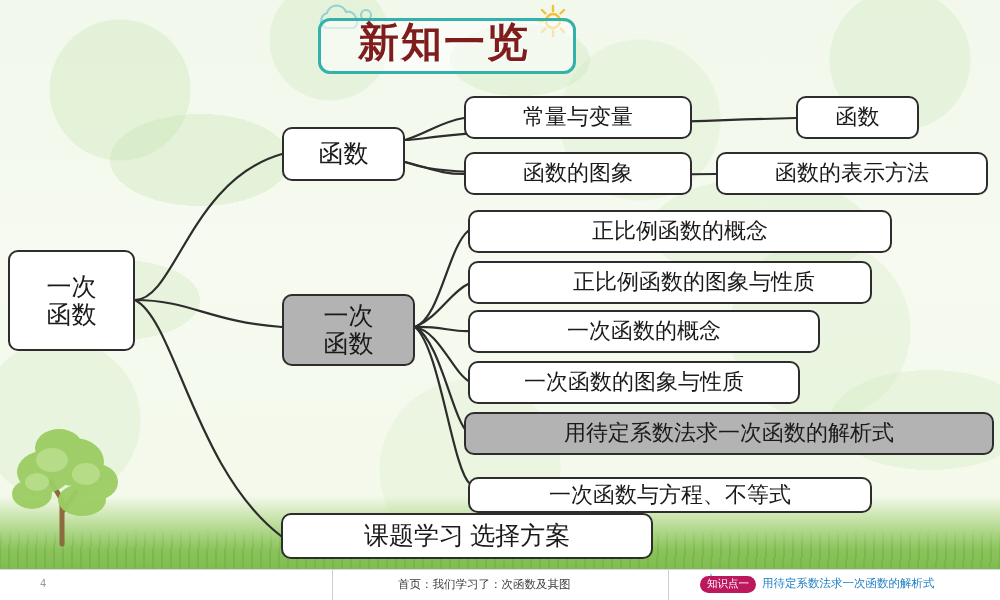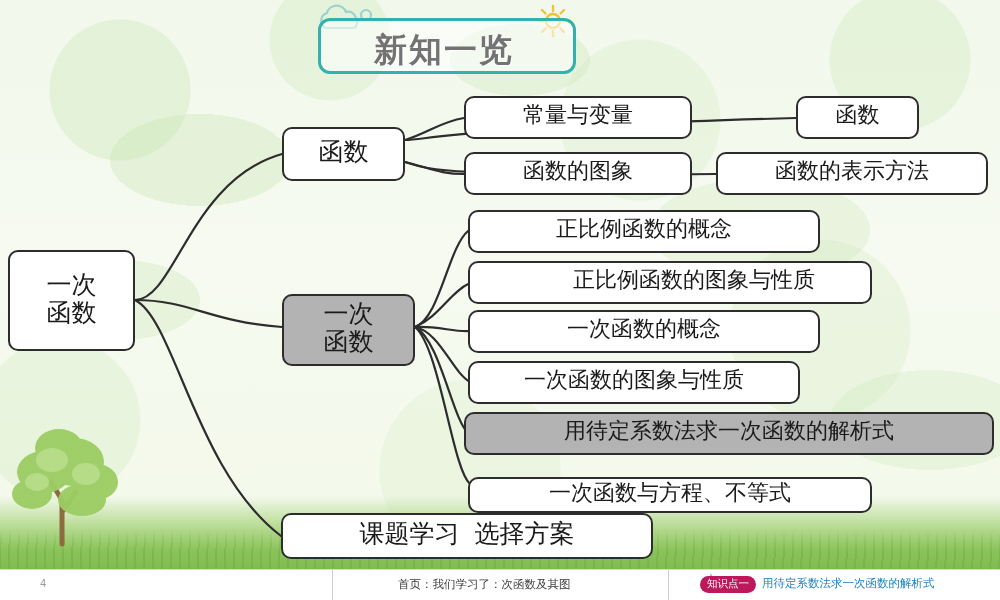--- a/index.html
+++ b/index.html
@@ -61,38 +61,38 @@
   }
   .star{position:absolute;left:700px;top:2px;width:22px;height:22px;}
 
   
   .banner{position:absolute;left:308px;top:4px;width:276px;height:76px;}
   .banner-box{
     position:absolute;left:10px;top:14px;width:252px;height:50px;
     border:3px solid #34b0ad;border-radius:12px;background:rgba(255,255,255,.55);
   }
   .banner-title{
-    position:absolute;left:0;top:20px;width:272px;height:52px;
+    position:absolute;left:0;top:12px;width:272px;height:52px;
     display:flex;align-items:center;justify-content:center;
     font-family:"DejaVu Serif","Liberation Serif",serif;
-    font-weight:bold;font-size:33px;color:#737373;letter-spacing:2px;
+    font-weight:bold;font-size:41px;color:#7f1d1d;letter-spacing:2px;
     text-shadow:1px 1px 0 #ffffff;
   }
   .cloud{position:absolute;left:6px;top:0;width:70px;height:30px;}
   .sun{position:absolute;right:14px;top:0px;width:34px;height:34px;}
 
   
   .map{position:absolute;left:0;top:0;width:1000px;height:570px;}
   svg.links{position:absolute;left:0;top:0;width:1000px;height:570px;}
 
   .node{
     position:absolute;box-sizing:border-box;
     border:2.5px solid #2d2d2d;border-radius:10px;background:#ffffff;
     display:flex;align-items:center;justify-content:center;
-    font-family:Liberation Mono, monospace;
+    font-family:Liberation Serif, serif;
     font-size:22px;color:#1a1a1a;line-height:1.12;text-align:center;
     white-space:pre-line;
   }
   .node.grey{background:#b3b3b3;}
   .node.big{font-size:25px;}
 </style>
 </head>
 <body>
 
 <div id="stage">
@@ -176,21 +176,21 @@
 
     <div class="node" style="left:796px;top:96px;width:123px;height:43px;">函数</div>
 
     <div class="node" style="left:464px;top:152px;width:228px;height:43px;">函数的图象</div>
 
     <div class="node" style="left:716px;top:152px;width:272px;height:43px;">函数的表示方法</div>
 
     <div class="node big grey" style="left:282px;top:294px;width:133px;height:72px;">一次
 函数</div>
 
-    <div class="node" style="left:468px;top:210px;width:352px;height:43px;text-align:right;">正比例函数的概念</div>
+    <div class="node" style="left:468px;top:210px;width:424px;height:43px;text-align:right;">正比例函数的概念</div>
 
     <div class="node" style="left:468px;top:261px;width:404px;height:43px;padding-left:48px;">正比例函数的图象与性质</div>
 
     <div class="node" style="left:468px;top:310px;width:352px;height:43px;">一次函数的概念</div>
 
     <div class="node" style="left:468px;top:361px;width:332px;height:43px;">一次函数的图象与性质</div>
 
     <div class="node grey" style="left:464px;top:412px;width:530px;height:43px;">用待定系数法求一次函数的解析式</div>
 
     <div class="node" style="left:468px;top:477px;width:404px;height:36px;">一次函数与方程、不等式</div>

